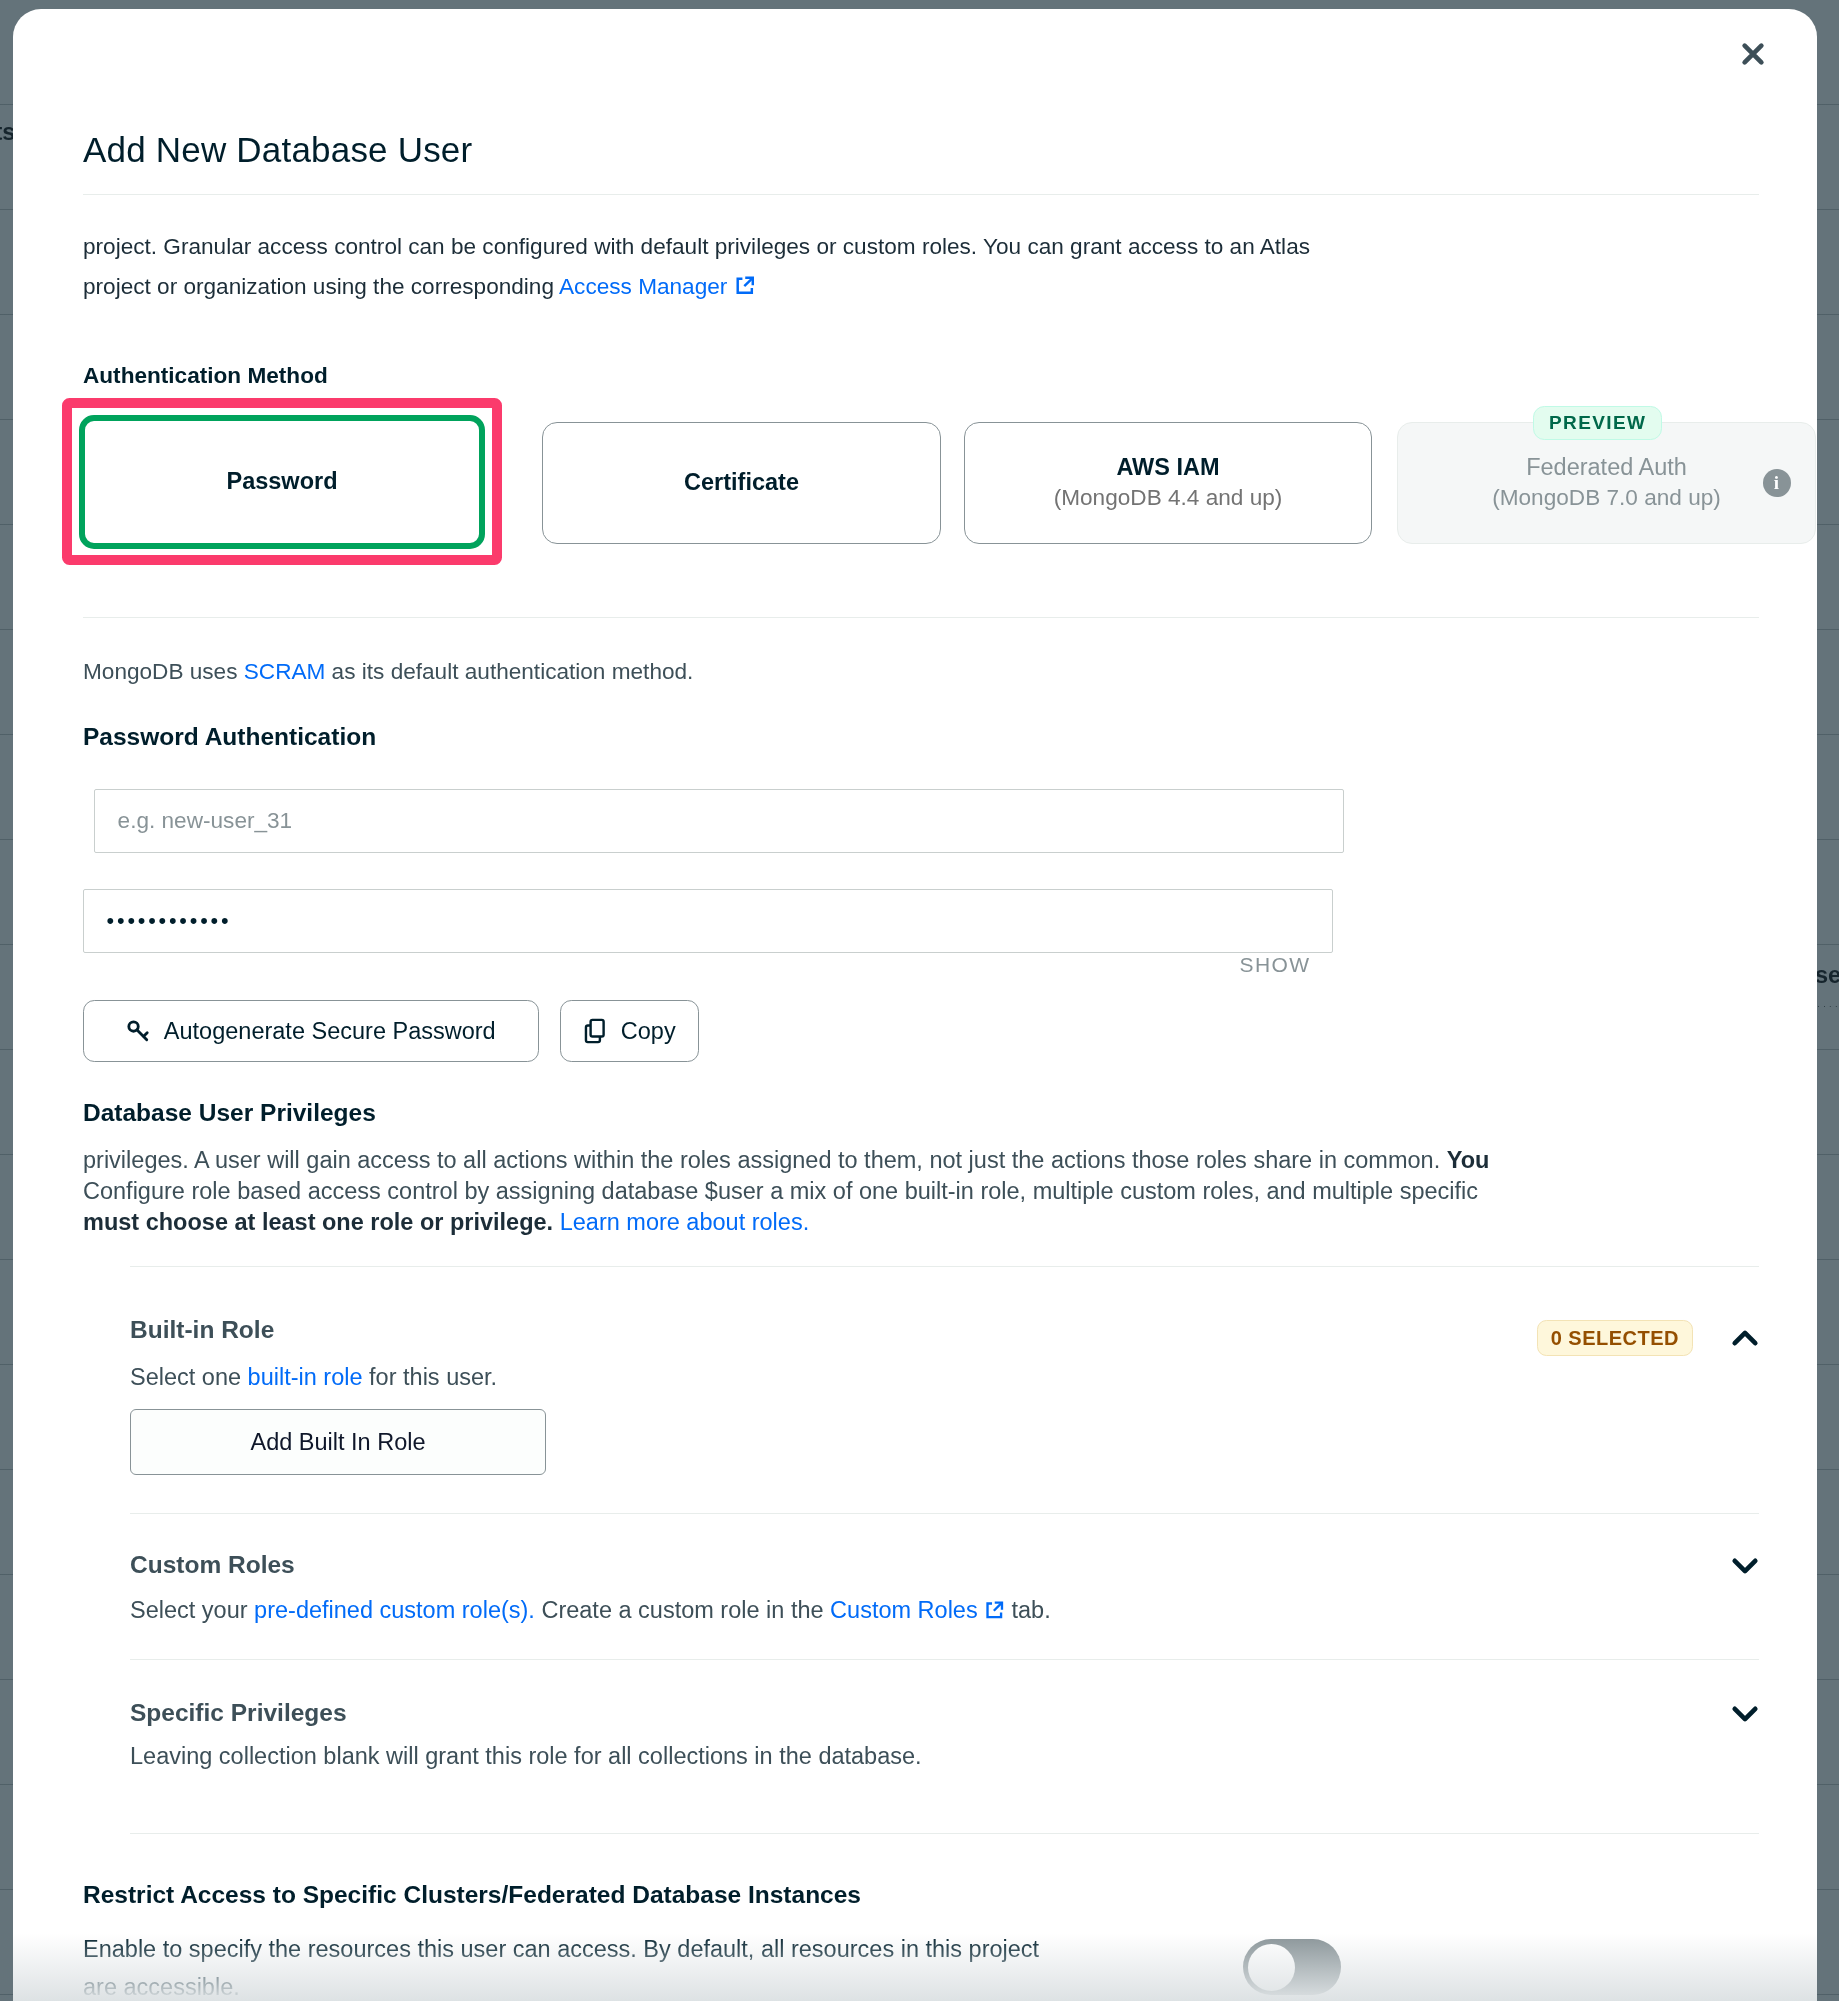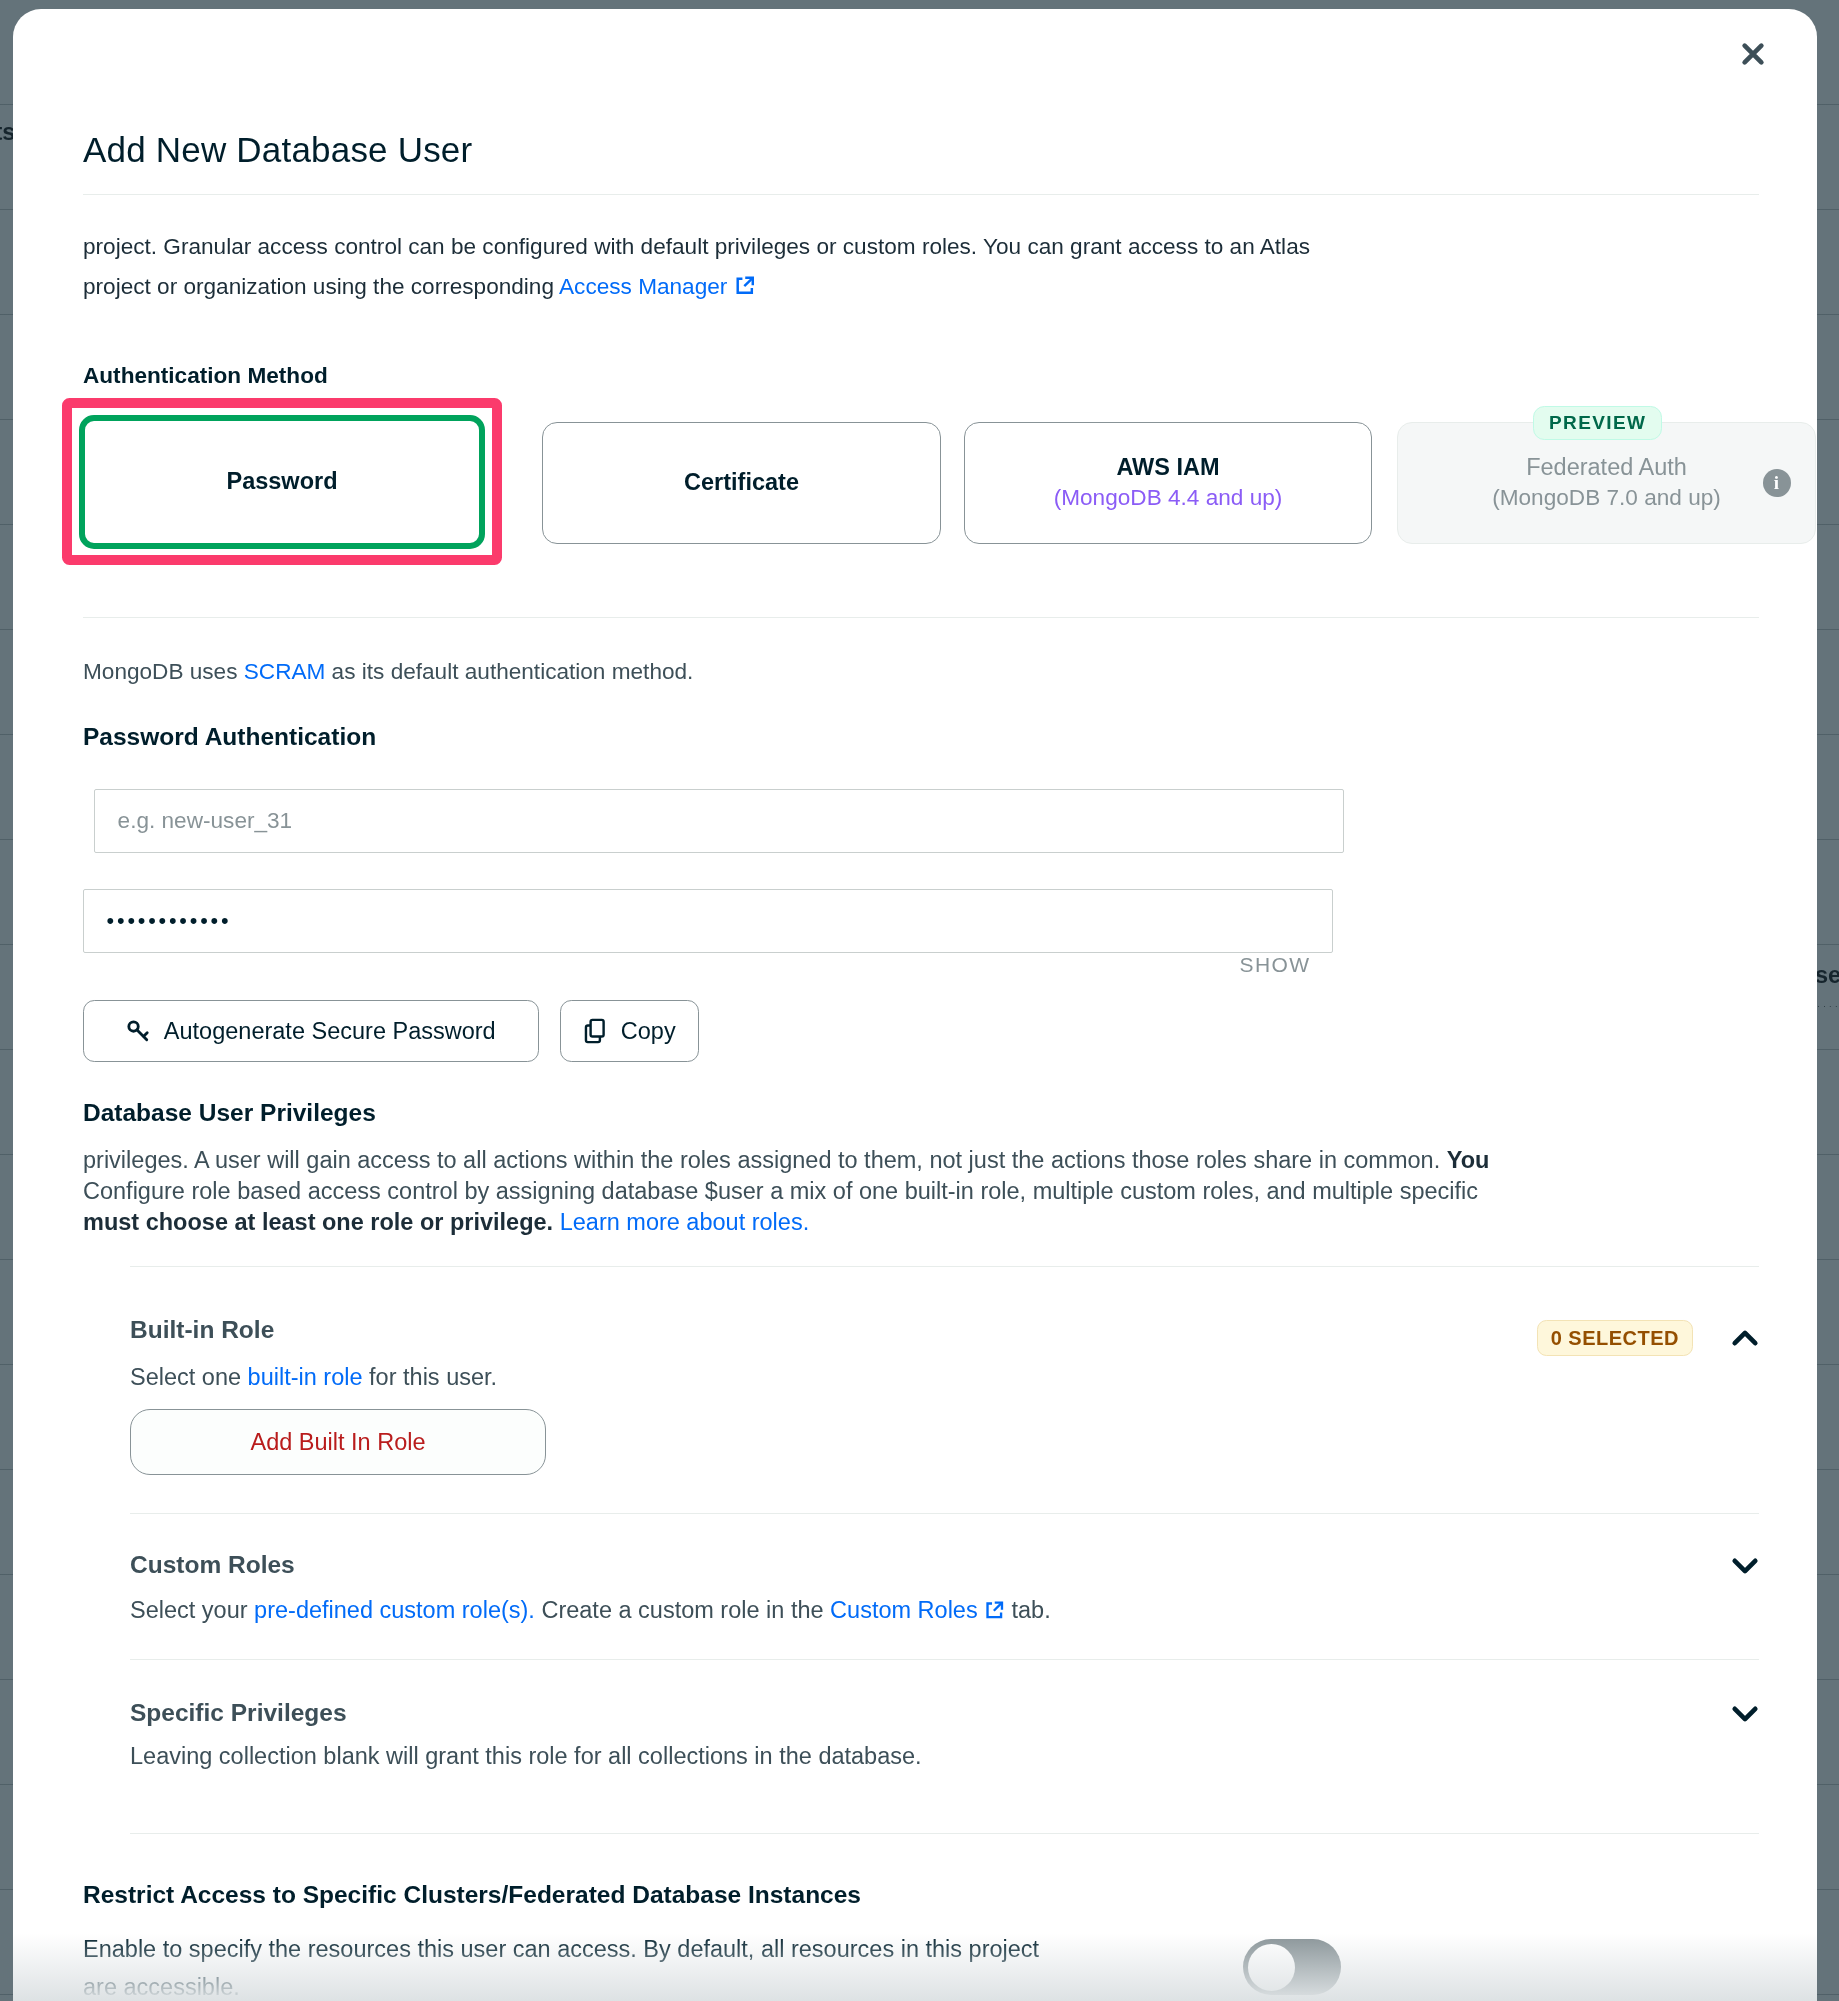--- a/index.html
+++ b/index.html
@@ -39,21 +39,21 @@
   .pink-wrap { position:absolute; left:0; top:0; width:440px; height:167px;
     border:10.4px solid #fb3b6c; border-radius:7.5px; padding:6.6px; background:#fff; }
   .card { border-radius:15px; background:#fff; display:flex; flex-direction:column;
     align-items:center; justify-content:center; text-align:center; cursor:pointer; }
   .card-selected { width:100%; height:100%; border:6.6px solid #00a35c; }
   .card-plain { position:absolute; top:23.5px; height:122px; border:1.9px solid #889397; }
   .card-certificate { left:480px; width:399px; }
   .card-aws { left:902px; width:408px; }
   .card-federated { left:1335px; width:419px; background:#f5f7f7; border:1.9px solid #e8edeb; cursor:default; }
   .card-label { font-size:23.5px; font-weight:700; color:#001e2b; }
-  .card-sub { font-size:22.6px; color:#8b5cf6; margin-top:3.8px; }
+  .card-sub { font-size:22.6px; color:#737373; margin-top:3.8px; }
   .card-federated .card-label, .card-federated .card-sub { color:#889397; font-weight:400; }
   .card-federated .card-label { font-weight:400; font-size:23.5px; }
   .preview-badge { position:absolute; top:-17px; left:135px; height:34px;
     background:#e3fcef; border:1.9px solid #c0fae6; border-radius:11.3px;
     color:#00684a; font-size:19px; font-weight:700; letter-spacing:1.4px;
     display:flex; align-items:center; padding:0 15px; }
   .info-icon { position:absolute; right:24.5px; top:50%; margin-top:-14px;
     width:28px; height:28px; border-radius:50%; background:#889397; color:#fff;
     font-size:19px; font-weight:700; display:flex; align-items:center; justify-content:center;
     font-family:"Liberation Serif", serif; }
@@ -88,23 +88,23 @@
   .priv-hr { position:absolute; left:117px; width:1629px; border-top:1.9px solid #e8edeb; }
   .sec-head { position:absolute; left:117px; font-size:24.5px; font-weight:700; color:#3d4f58; }
   .sec-desc { position:absolute; left:117px; font-size:23.5px; color:#3d4f58; line-height:29px; white-space:nowrap; }
   .sec-right { position:absolute; right:58px; display:flex; align-items:center; gap:38px; }
   .count-badge { height:36px; background:#fef7db; border:1.9px solid #f3e3b5; border-radius:9.4px;
     color:#944f01; font-size:20px; font-weight:700; letter-spacing:0.5px;
     display:flex; align-items:center; padding:0 13px; }
   .chev { cursor:pointer; display:flex; }
 
   .add-role-btn { position:absolute; left:117px; top:1400px; width:416px; height:66px;
-    background:#fcfefd; border:1.9px solid #889397; border-radius:20px;
+    background:#fcfefd; border:1.9px solid #889397; border-radius:6px;
     display:flex; align-items:center; justify-content:center;
-    font-size:23.5px; font-weight:500; color:#b91c1c; cursor:pointer; }
+    font-size:23.5px; font-weight:500; color:#0f172a; cursor:pointer; }
 
   .restrict-heading { position:absolute; left:70px; top:1872px; font-size:24.5px; font-weight:700; color:#001e2b; }
   .restrict-text { position:absolute; left:70px; top:1921px; font-size:23.5px; line-height:38px;
     color:#001e2b; white-space:nowrap; }
 
   .toggle { position:absolute; left:1230px; top:1930px; width:98px; height:56px;
     border-radius:28px; background:#889397; cursor:pointer; }
   .toggle-knob { position:absolute; left:4.7px; top:4.7px; width:47px; height:47px;
     border-radius:50%; background:#ffffff; }
 

